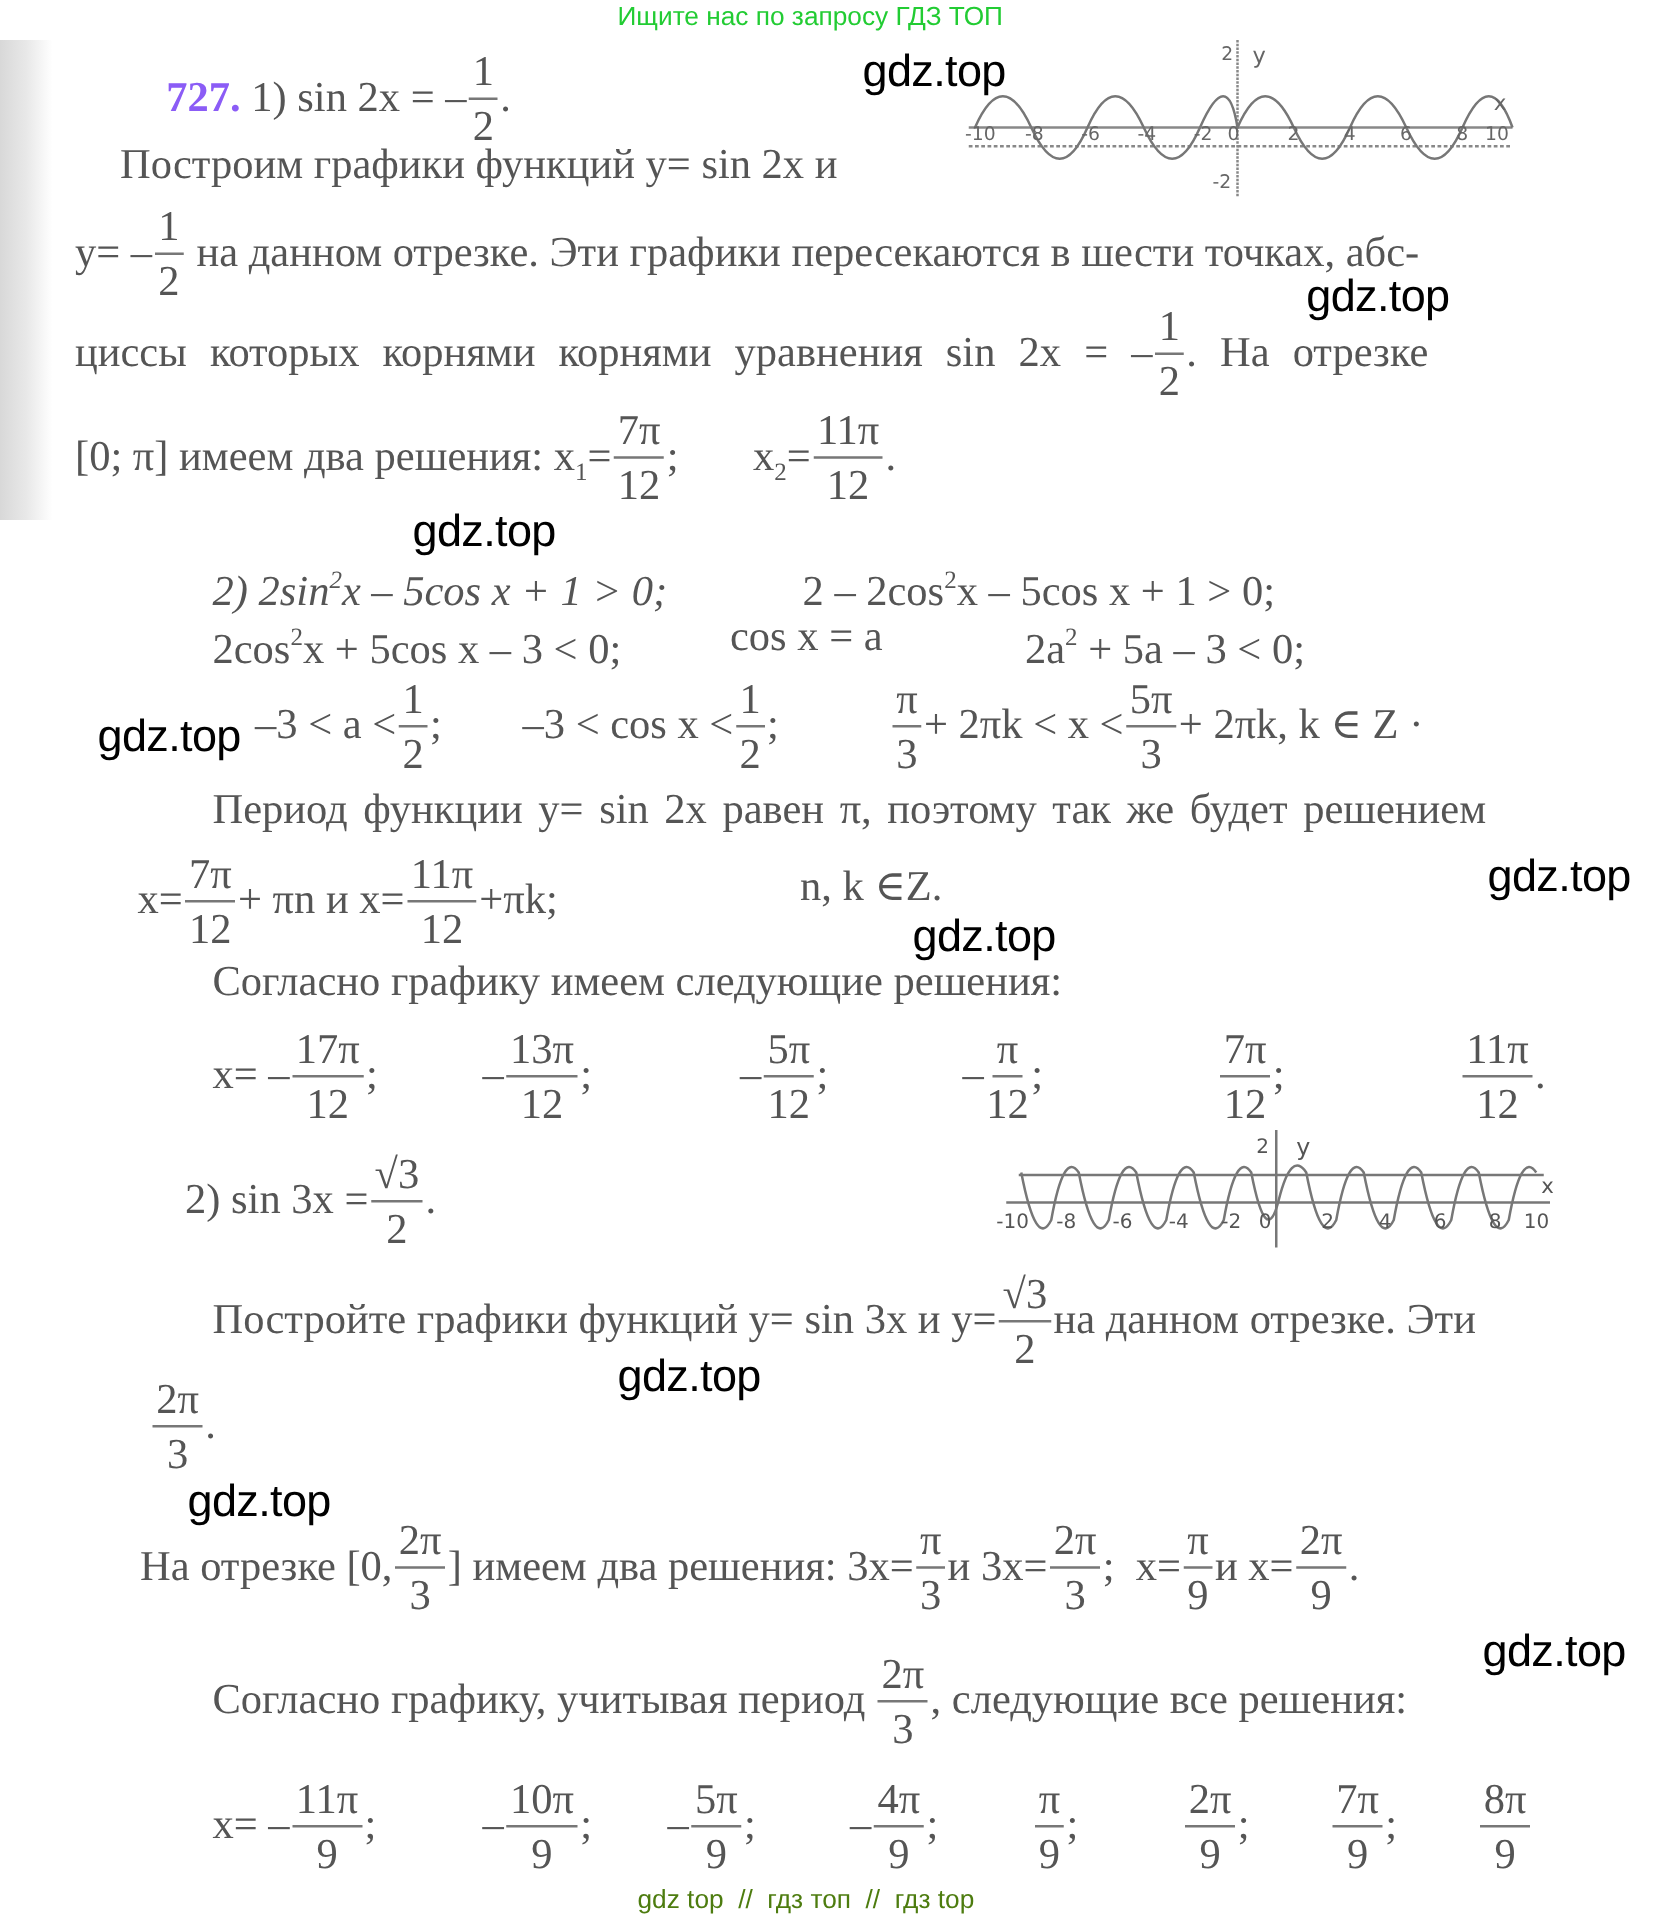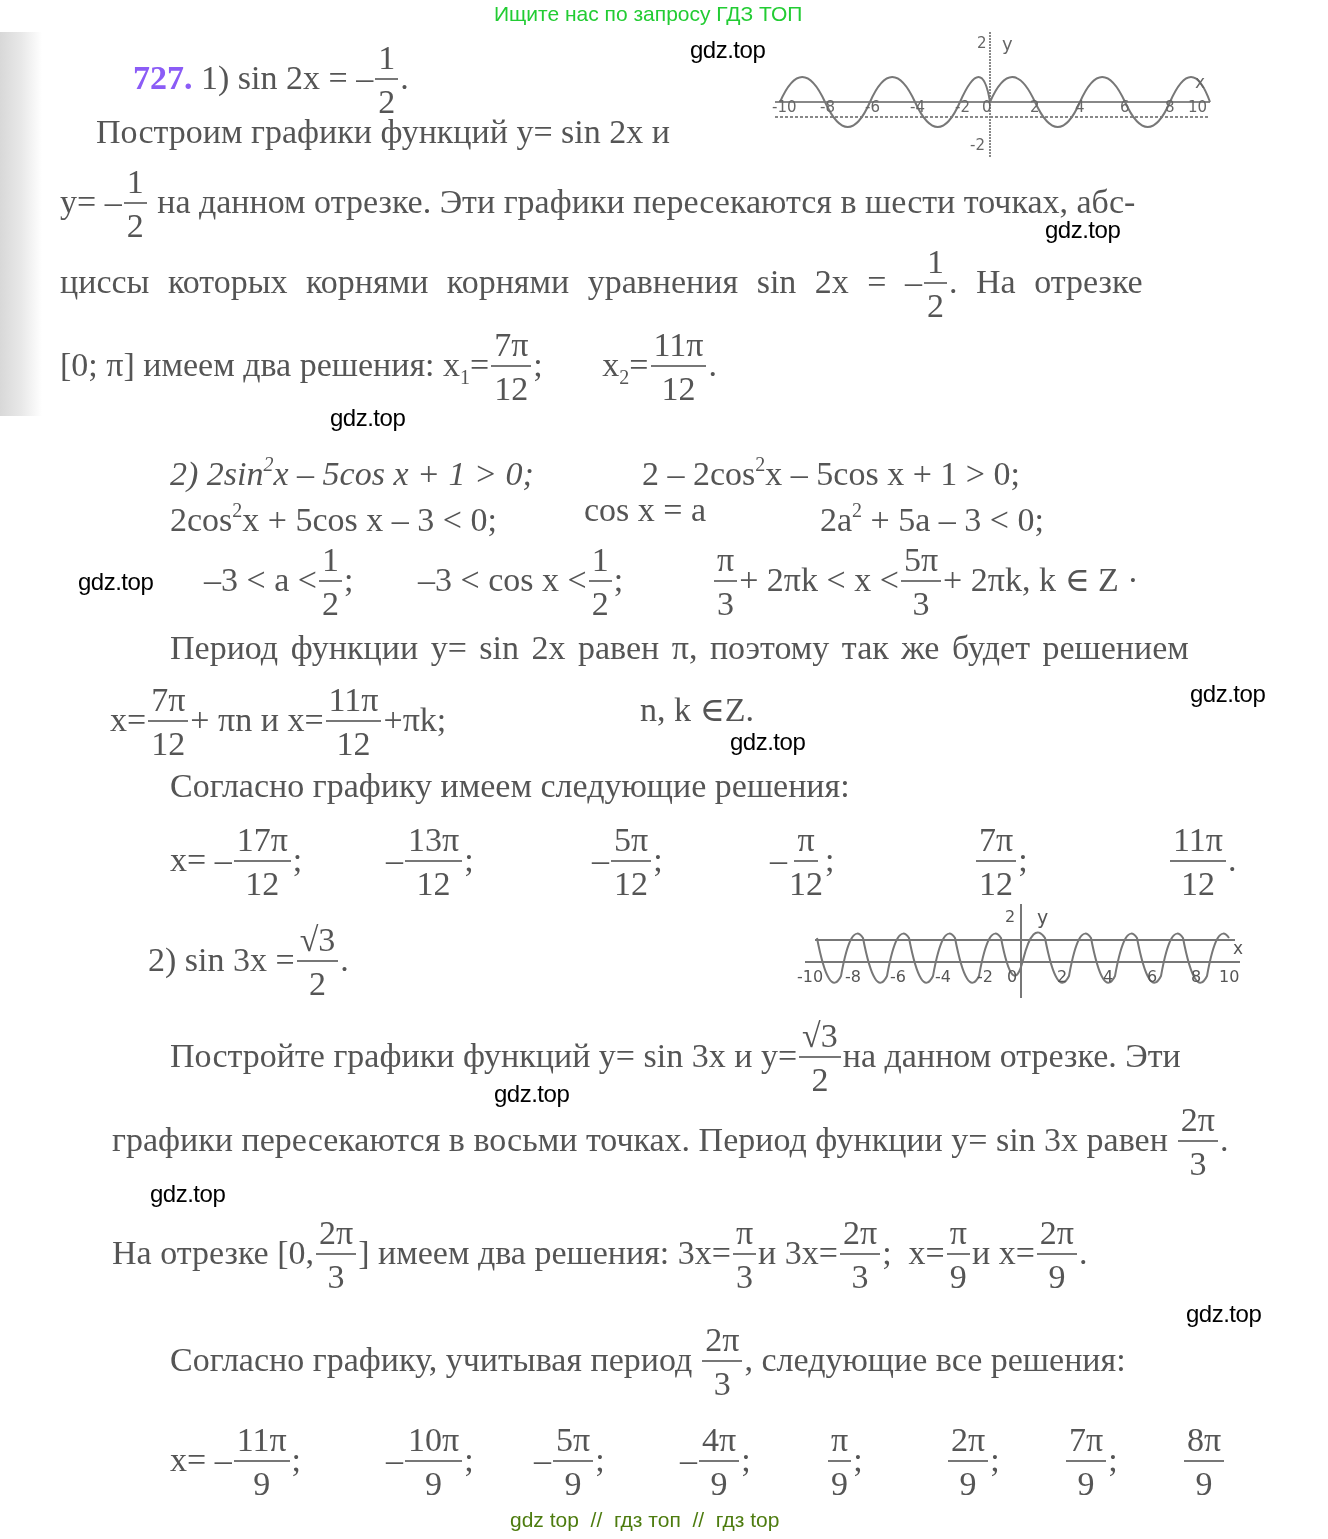--- a/index.html
+++ b/index.html
@@ -9,21 +9,21 @@
     font-family: "Liberation Serif", "DejaVu Serif", serif;
     color: #555555;
   }
   .scan-shade {
     position: absolute; left: 0; top: 32px; width: 42px; height: 384px;
     background: linear-gradient(to right, #d8d8d8 0%, #e8e8e8 50%, #ffffff 100%);
   }
   .abs { position: absolute; white-space: nowrap; }
   .txt { font-size: 34px; line-height: 40px; color: #555; }
   .bold { font-weight: bold; color: #8b5cf6; margin-left: 37px; }
-  .wm { font-family: "Liberation Sans", "DejaVu Sans", sans-serif; font-size: 24px; color: #000; letter-spacing: -0.5px; }
+  .wm { font-family: "Liberation Sans", "DejaVu Sans", sans-serif; font-size: 36px; color: #000; letter-spacing: -0.5px; }
   .top-banner { font-family: "Liberation Sans", "DejaVu Sans", sans-serif; font-size: 21px; color: #22cc33; }
   .bottom-banner { font-family: "Liberation Sans", "DejaVu Sans", sans-serif; font-size: 21px; color: #4d7c0f; }
   .frac { display: inline-flex; flex-direction: column; align-items: center; vertical-align: middle; margin: 0 2px; }
   .frac .num { border-bottom: 2px solid #777; padding: 0 3px; line-height: 40px; }
   .frac .den { line-height: 44px; }
   .sup { font-size: 20px; vertical-align: 14px; }
   .sub { font-size: 20px; vertical-align: -8px; }
   svg text { font-family: "DejaVu Sans", sans-serif; }
 </style>
 </head>
@@ -224,21 +224,21 @@
 
 <div class="abs txt" style="left:170px; top:1016px;">
   <span>Постройте графики функций y= sin 3x и y=</span><span class="frac">
       <span class="num">√3</span>
       <span class="den">2</span>
     </span><span>на данном отрезке. Эти</span>
 </div>
 <div class="abs wm" style="left:494px; top:1080px;">gdz.top</div>
 
 <div class="abs txt" style="left:112px; top:1100px;">
-  <span>графики пересекаются в восьми точках. Период функции y= sin 3x равен</span><span style="margin-left:10px;" class="frac">
+  <span style="margin-left:10px;" class="frac">
       <span class="num">2π</span>
       <span class="den">3</span>
     </span><span>.</span>
 </div>
 <div class="abs wm" style="left:150px; top:1180px;">gdz.top</div>
 
 <div class="abs txt" style="left:112px; top:1213px;">
   <span>На отрезке [0,</span><span class="frac">
       <span class="num">2π</span>
       <span class="den">3</span>

